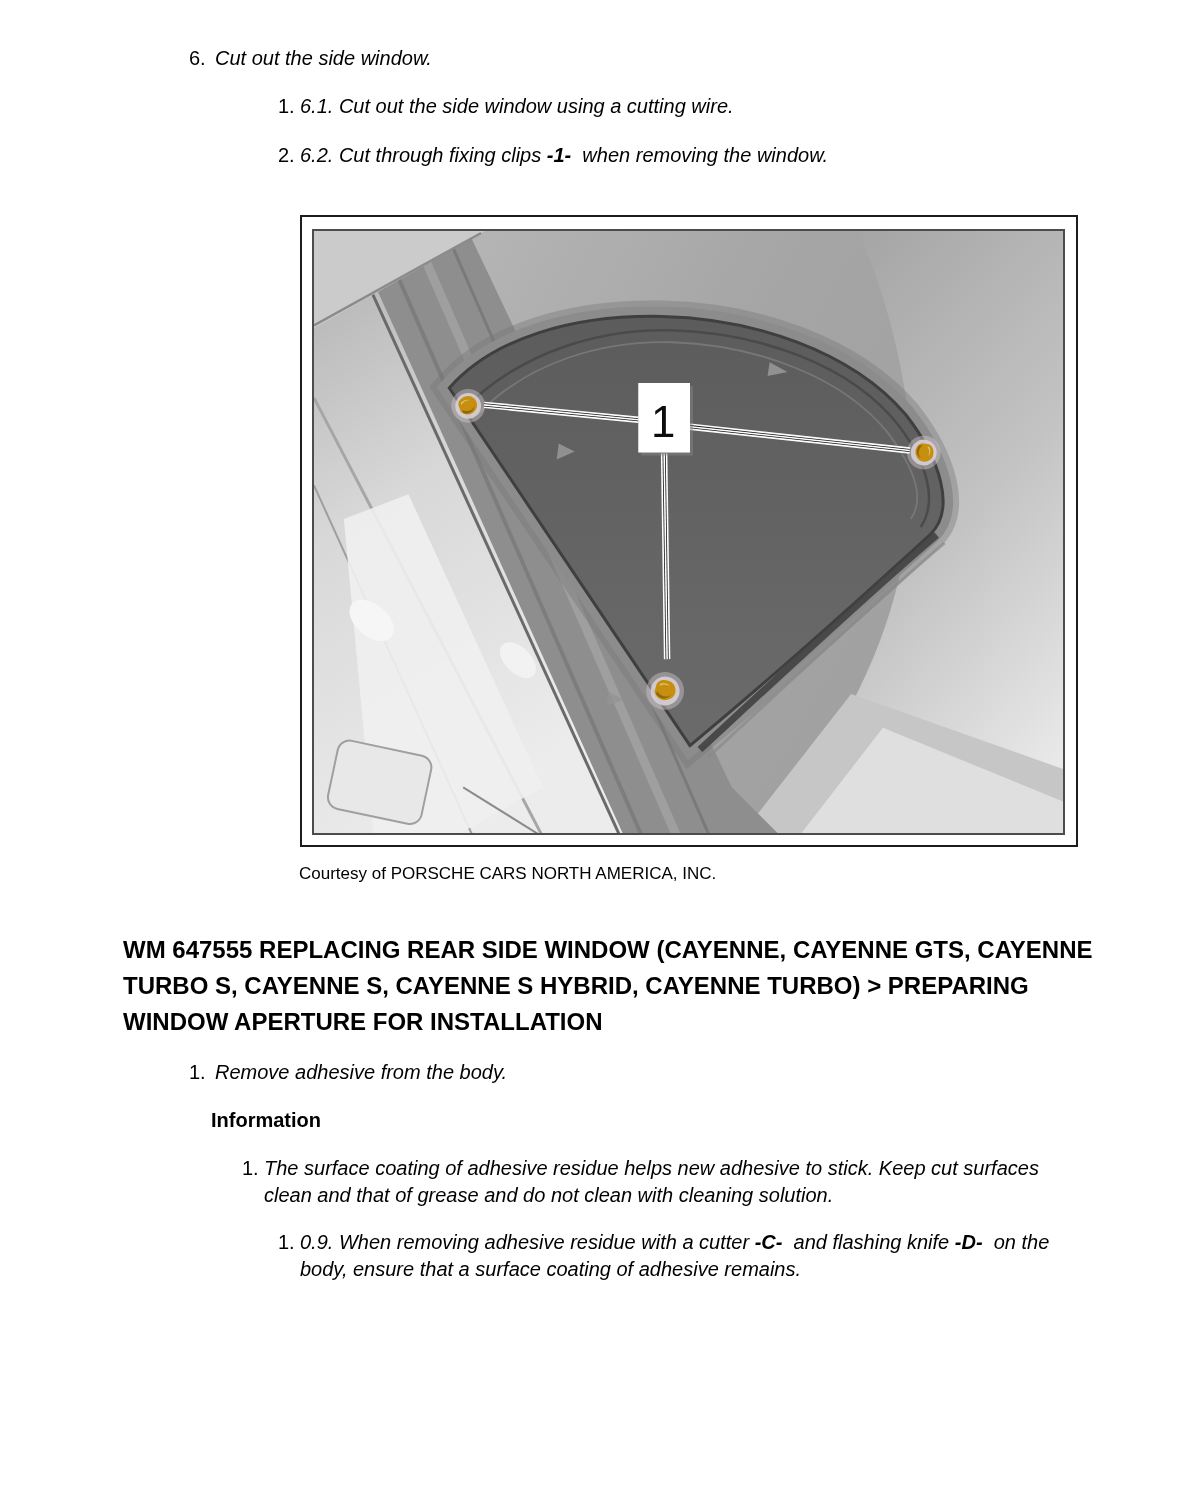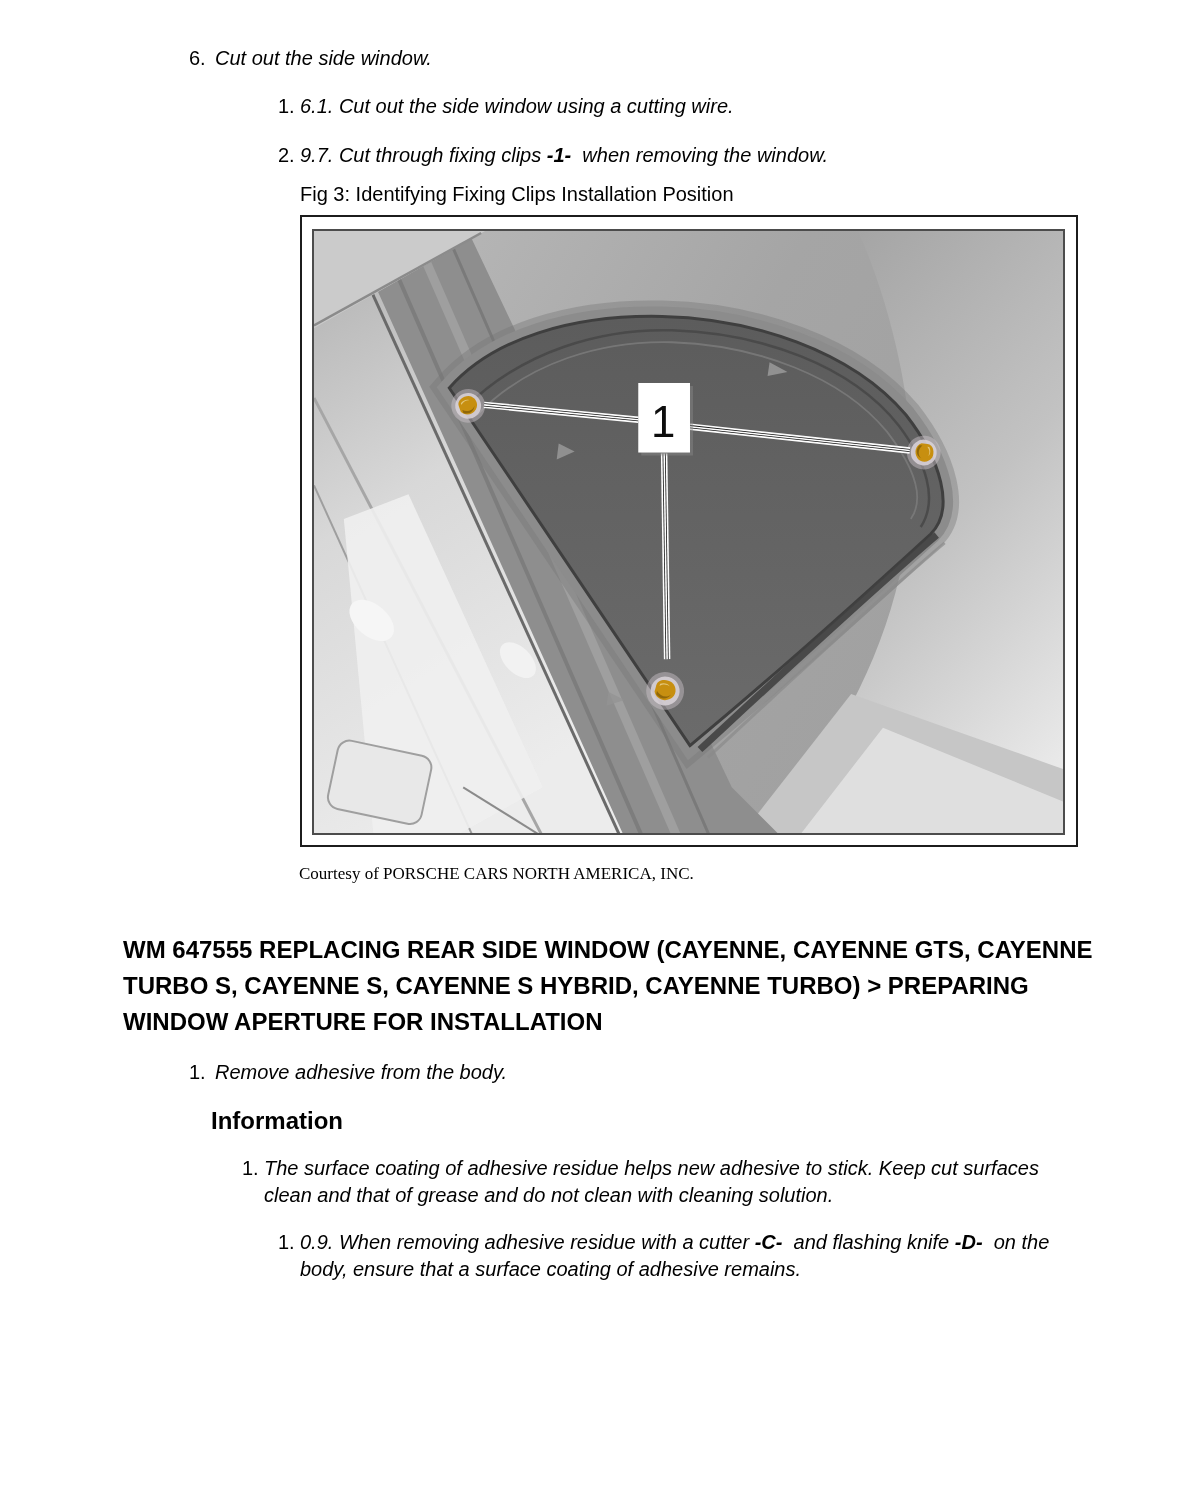--- a/index.html
+++ b/index.html
@@ -6,23 +6,23 @@
   #page{
     position:relative;width:1200px;height:1501px;background:#ffffff;
     font-family:"Liberation Sans",sans-serif;color:#000;overflow:hidden;
   }
   .li{position:absolute;display:flex;font-size:20px;line-height:27px;}
   .li .marker{flex:none;}
   .mw26{width:26px;}
   .mw22{width:22px;}
   .li-text{flex:1;white-space:pre;font-style:italic;}
   .caption{position:absolute;font-size:20px;line-height:27px;white-space:pre;}
-  .credit{position:absolute;font-size:17px;line-height:22px;white-space:pre;font-family:Liberation Serif, serif;}
+  .credit{position:absolute;font-size:17px;line-height:22px;white-space:pre;}
   .heading{position:absolute;font-size:24px;line-height:36px;font-weight:bold;white-space:pre;}
-  .info-label{position:absolute;font-size:24px;line-height:27px;font-weight:bold;white-space:pre;}
+  .info-label{position:absolute;font-size:20px;line-height:27px;font-weight:bold;white-space:pre;}
   .b{font-weight:bold;}
   #figure-frame{
     position:absolute;left:300px;top:215px;width:778px;height:632px;
     border:2px solid #1c1c1c;background:#ffffff;box-sizing:border-box;
   }
   #figure-inner{
     position:absolute;left:10px;top:12px;width:753px;height:606px;
     border:2px solid #4c4c4c;box-sizing:border-box;background:#a8a8a8;
   }
   #figure-inner svg{display:block;width:100%;height:100%;}
@@ -37,24 +37,23 @@
     <div class="li-text">Cut out the side window.</div>
   </div>
 
   <div class="li" style="left:278px;top:93px;width:800px;">
     <span class="marker mw22">1.</span>
     <div class="li-text">6.1. Cut out the side window using a cutting wire.</div>
   </div>
 
   <div class="li" style="left:278px;top:142px;width:800px;">
     <span class="marker mw22">2.</span>
-    <div class="li-text"><span>9.7. Cut through fixing clips </span><span class="b">-1-</span><span>&nbsp; when removing the window.</span></div>
+    <div class="li-text"><span>6.2. Cut through fixing clips </span><span class="b">-1-</span><span>&nbsp; when removing the window.</span></div>
   </div>
 
-  <div class="caption" style="left:300px;top:181px;">Fig 3: Identifying Fixing Clips Installation Position</div>
 
   <div id="figure-frame">
     <div id="figure-inner">
       <svg viewBox="0 0 753 606" preserveAspectRatio="none" aria-hidden="true">
         <defs>
           <linearGradient id="gBg" x1="0" y1="0" x2="1" y2="0.45">
             <stop offset="0" stop-color="#bcbcbc"></stop>
             <stop offset="0.55" stop-color="#a5a5a5"></stop>
             <stop offset="1" stop-color="#a0a0a0"></stop>
           </linearGradient>

